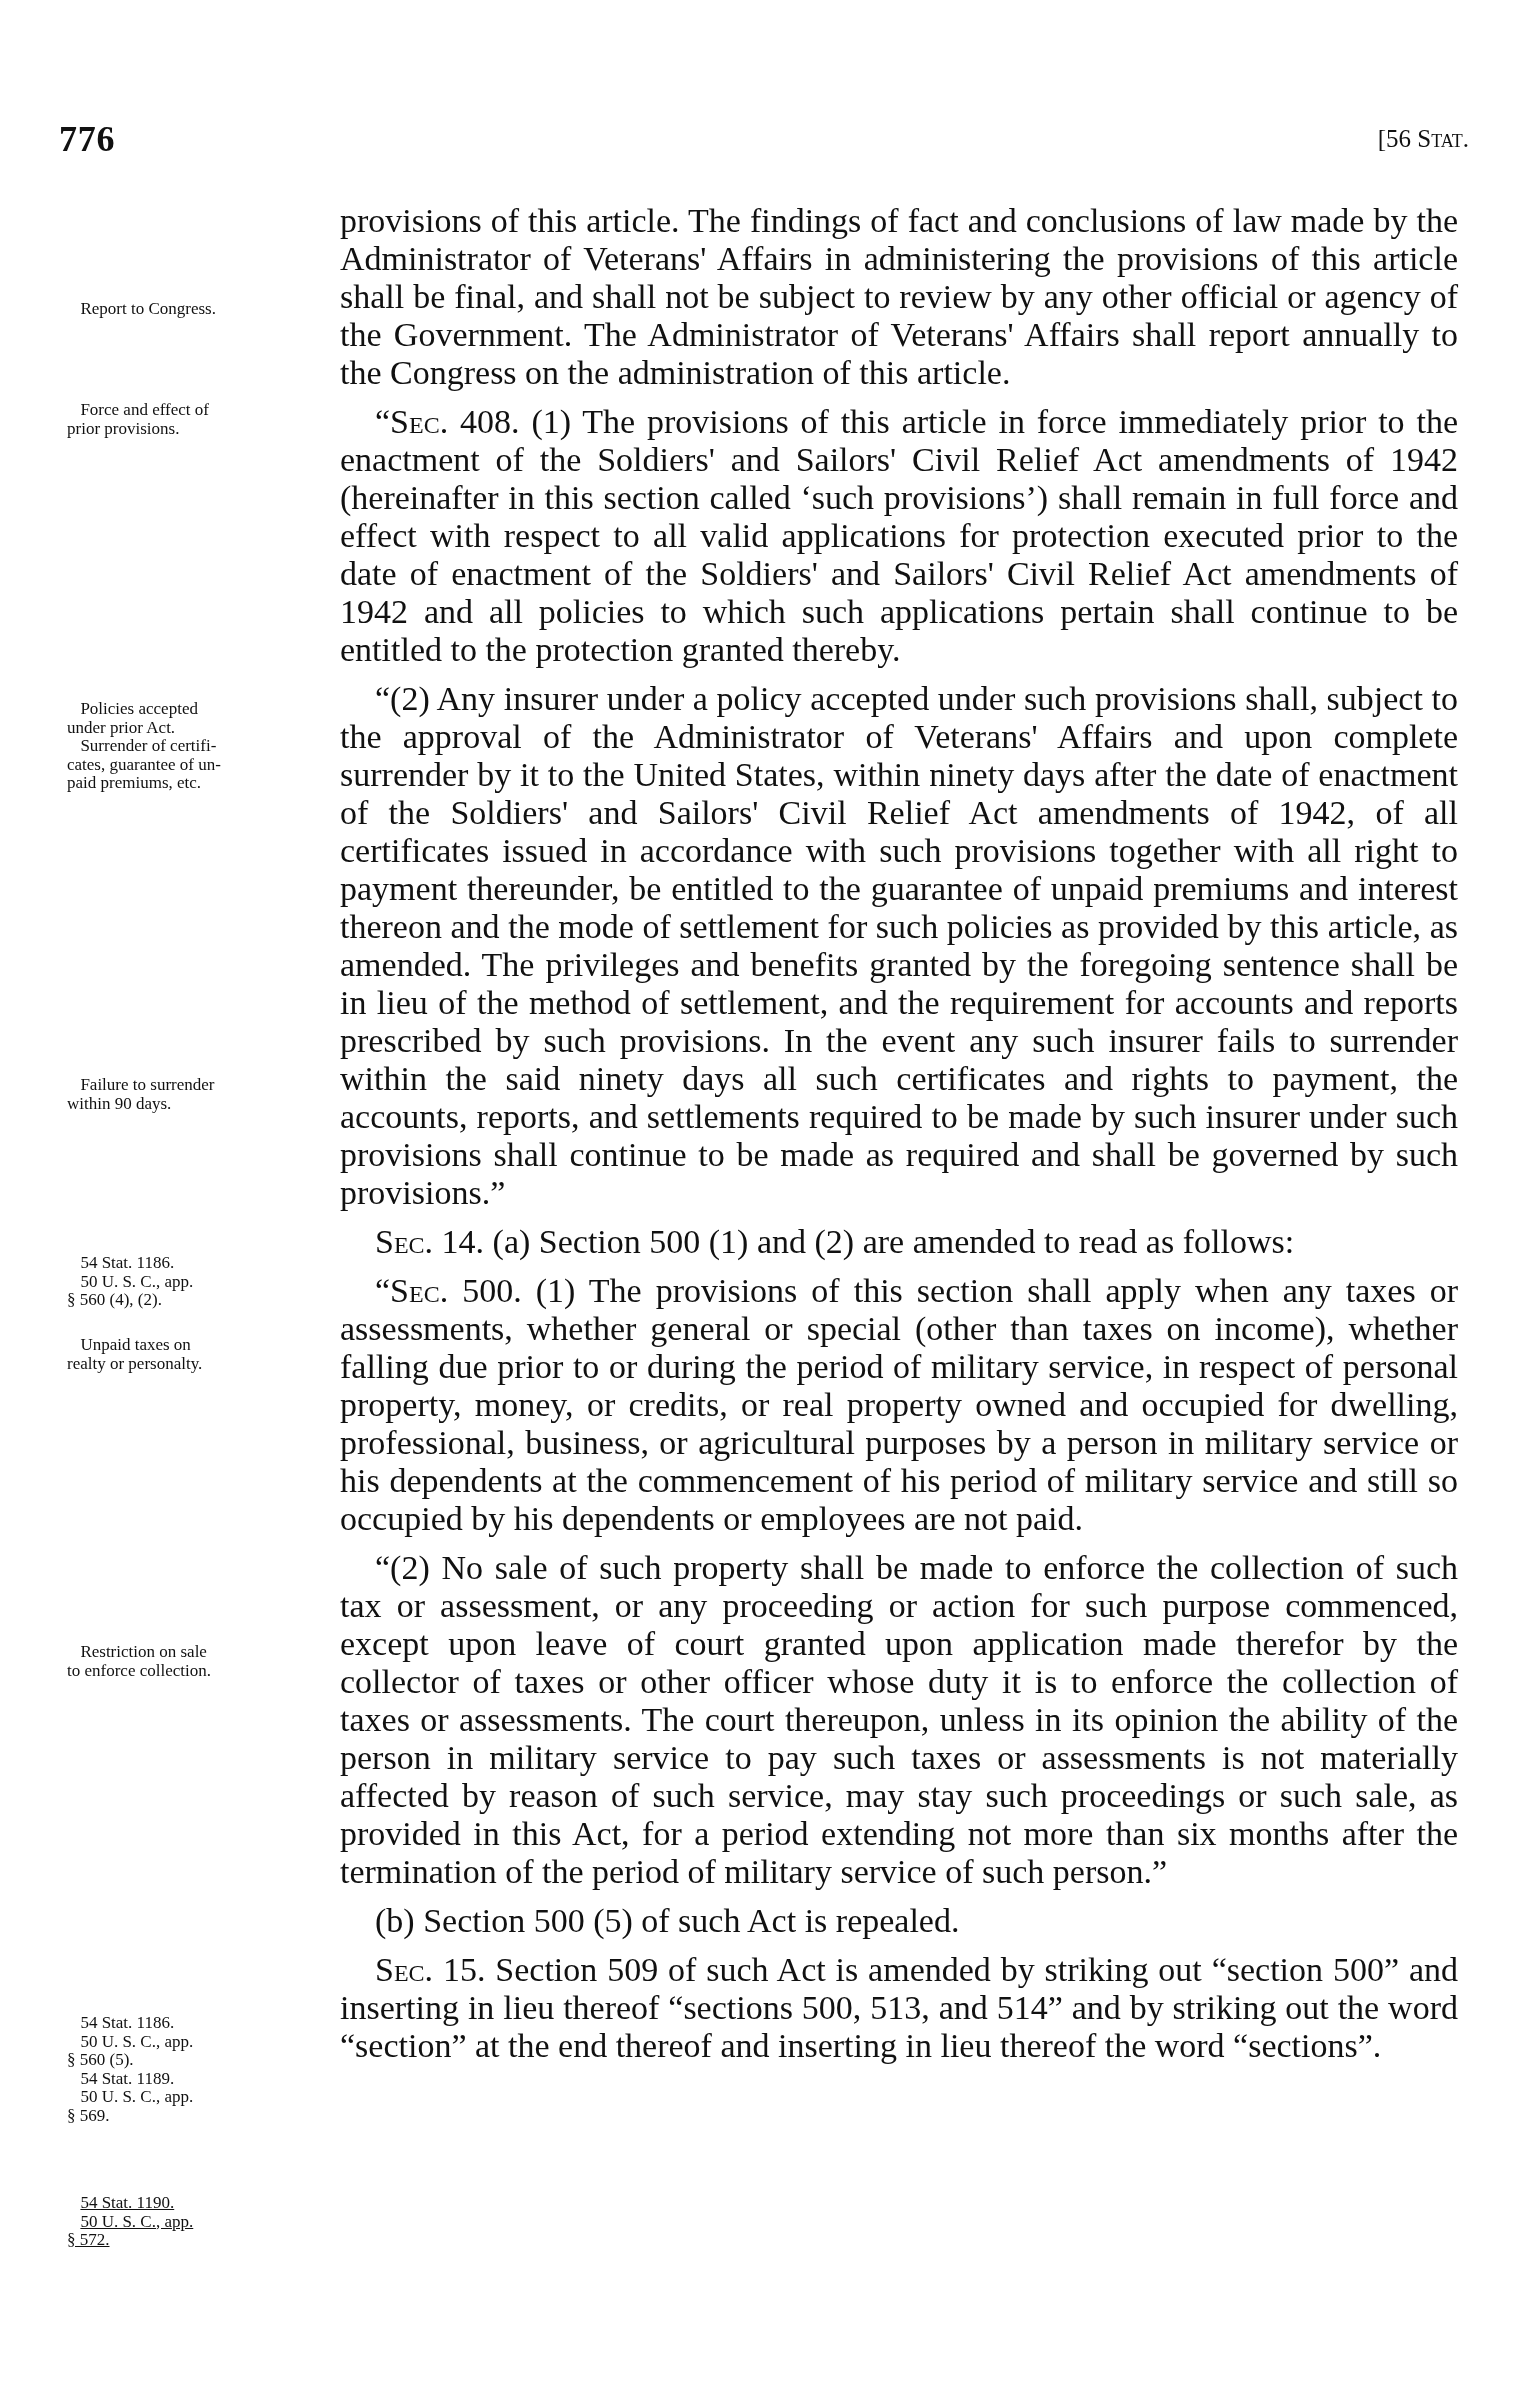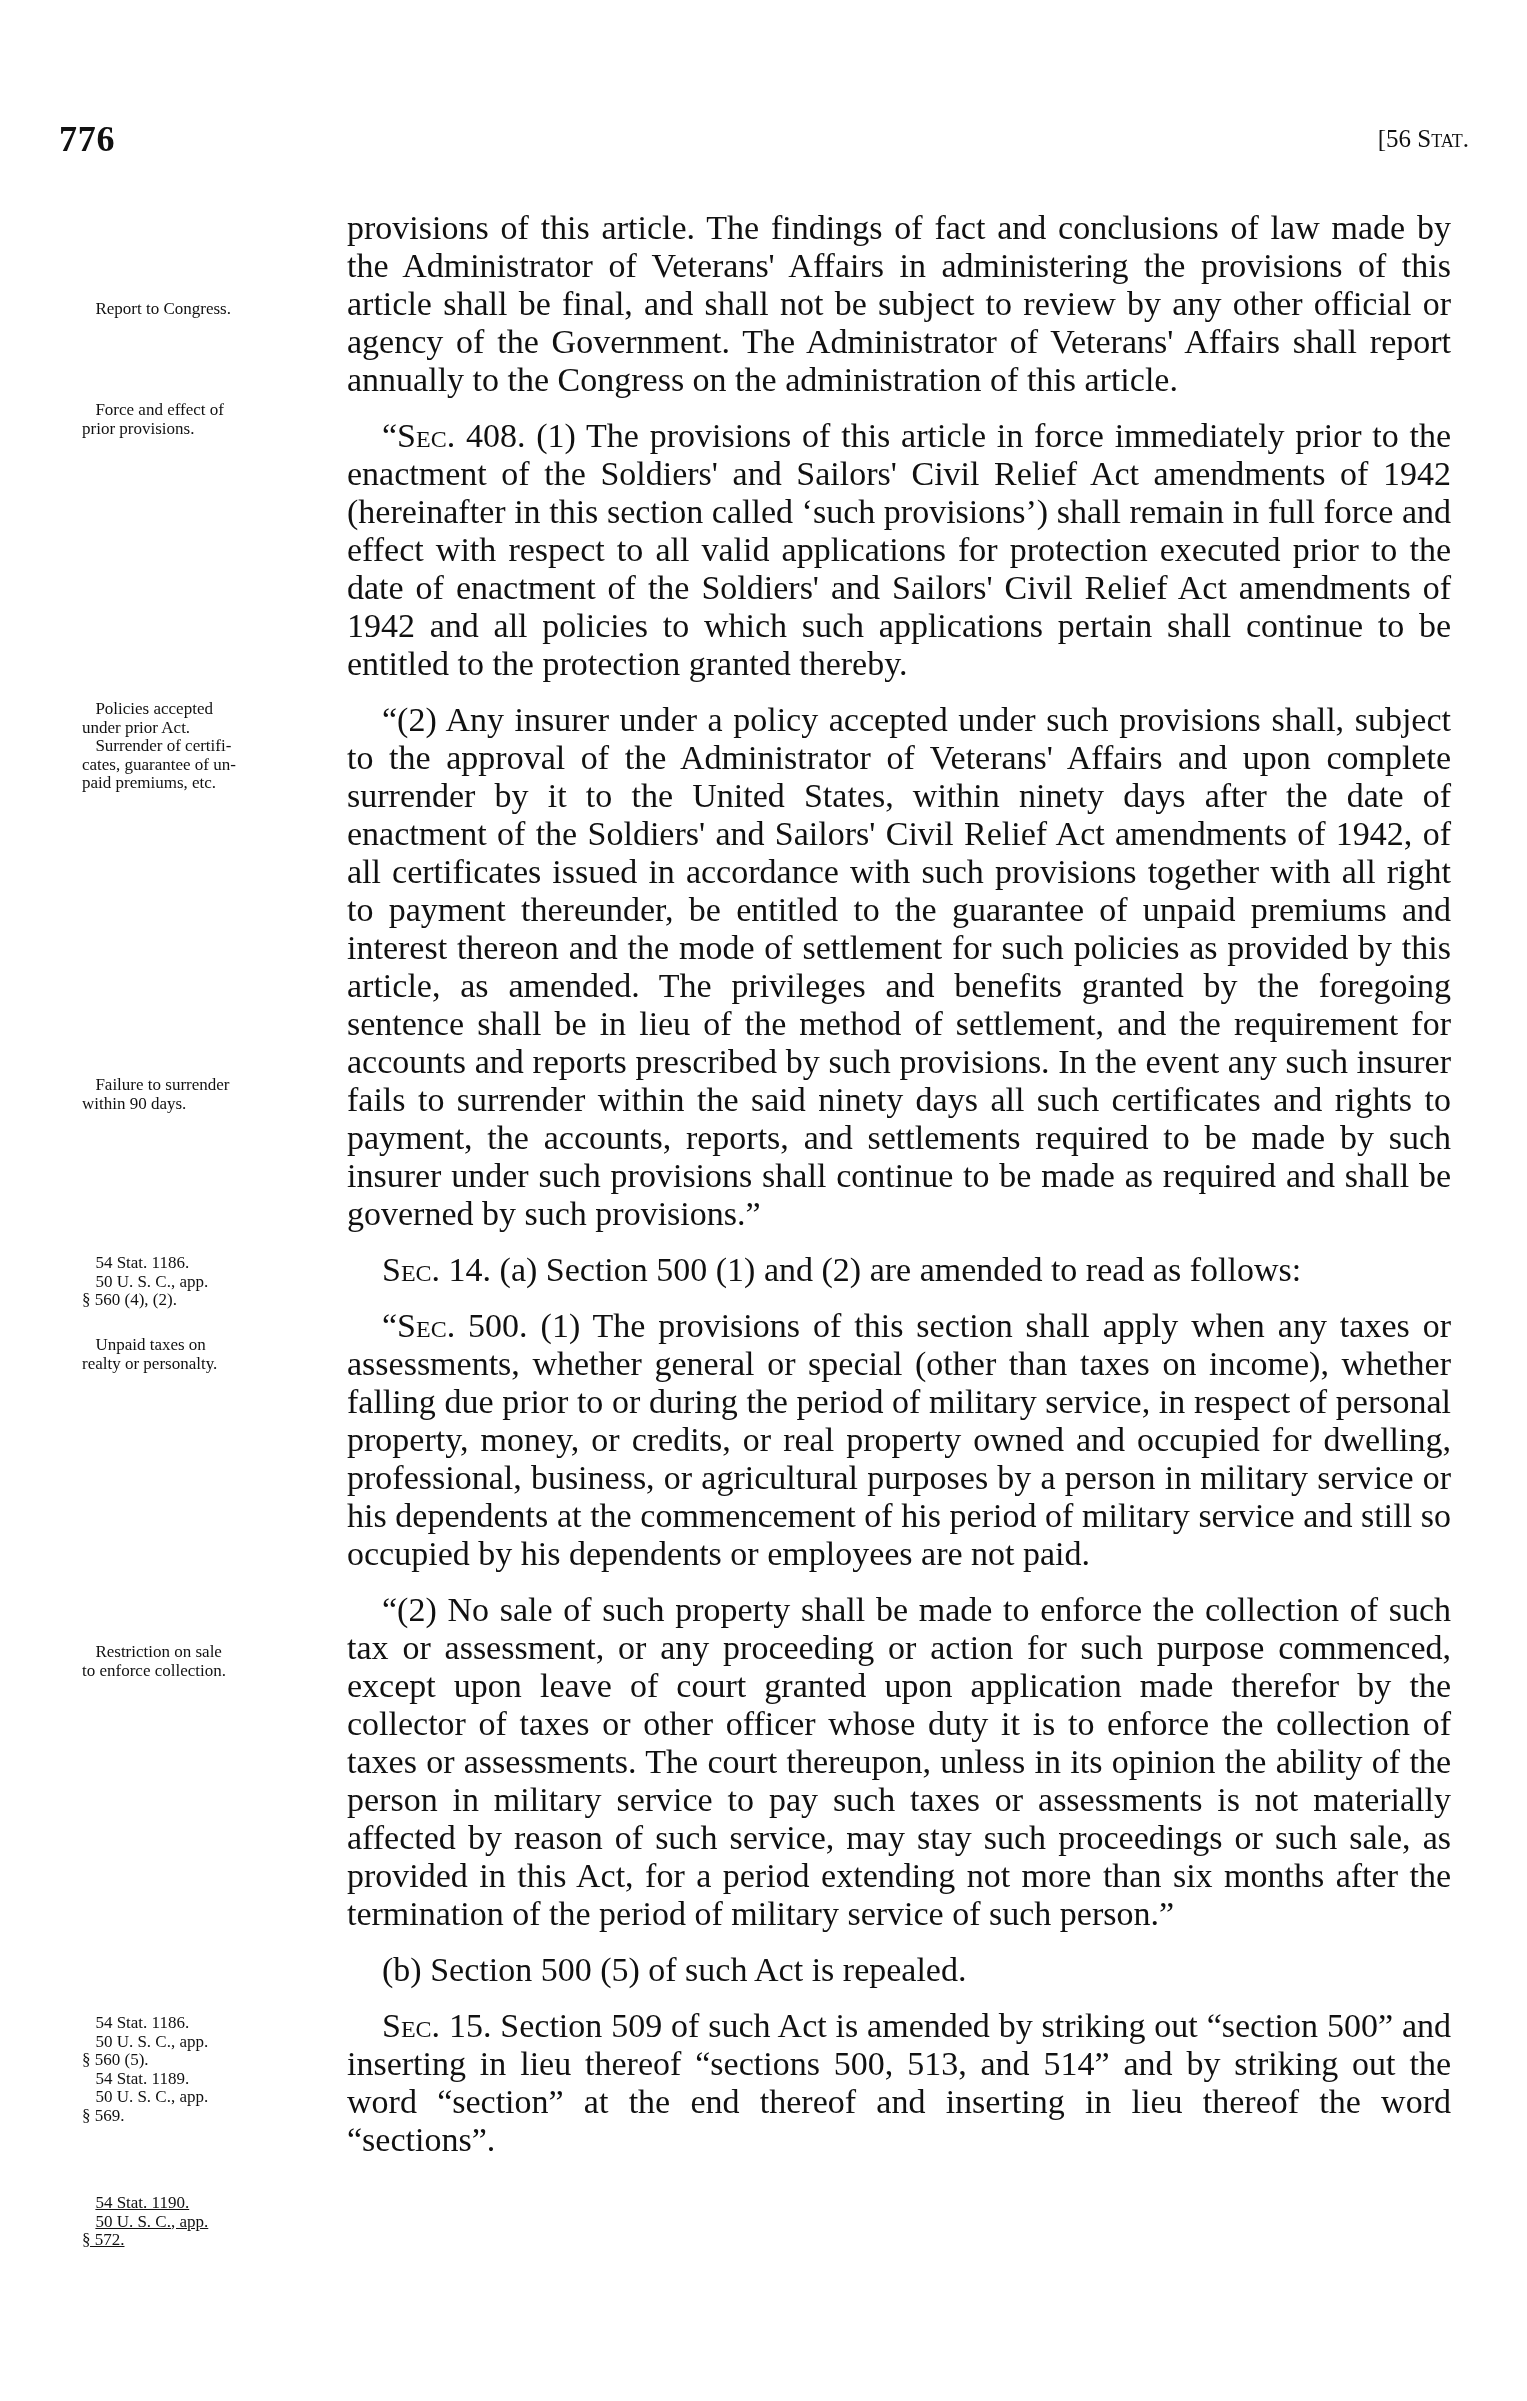--- a/index.html
+++ b/index.html
@@ -49,41 +49,40 @@
     .main-text {
       position: absolute;
       left: 329px;
       top: 191px;
       width: 1140px;
       font-size: 34px;
       line-height: 38px;
       text-align: justify;
     }
     .main-text p {
-      margin: 18px;
+      margin: 11px;
       text-indent: 0;
     }
     .main-text p.indent {
       text-indent: 35px;
     }
     .smallcaps {
       font-variant: small-caps;
     }
     .margin-note {
       position: absolute;
       left: 67px;
       width: 248px;
       font-size: 17px;
       line-height: 18.5px;
       text-align: justify;
       text-align-last: left;
     }
     .margin-note .line {
       display: block;
-      margin-left: 15px;
     }
     .margin-note .first {
       text-indent: 13.4px;
     }
   </style>
 </head>
 <body>
 
 <div class="header">
   <span class="page-number">776</span>

